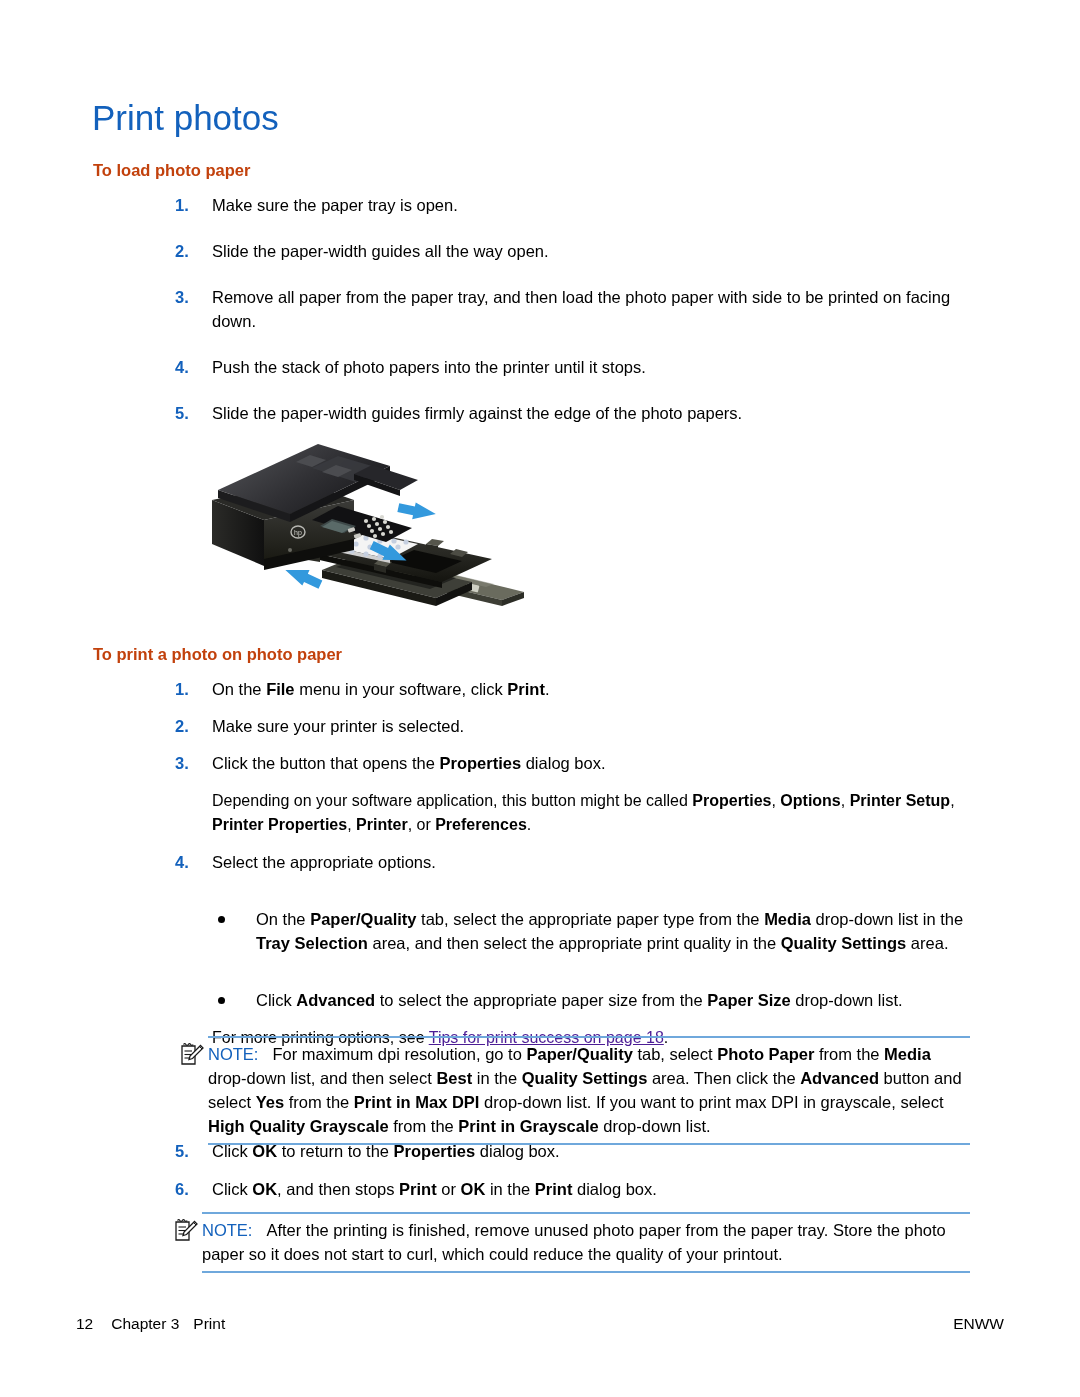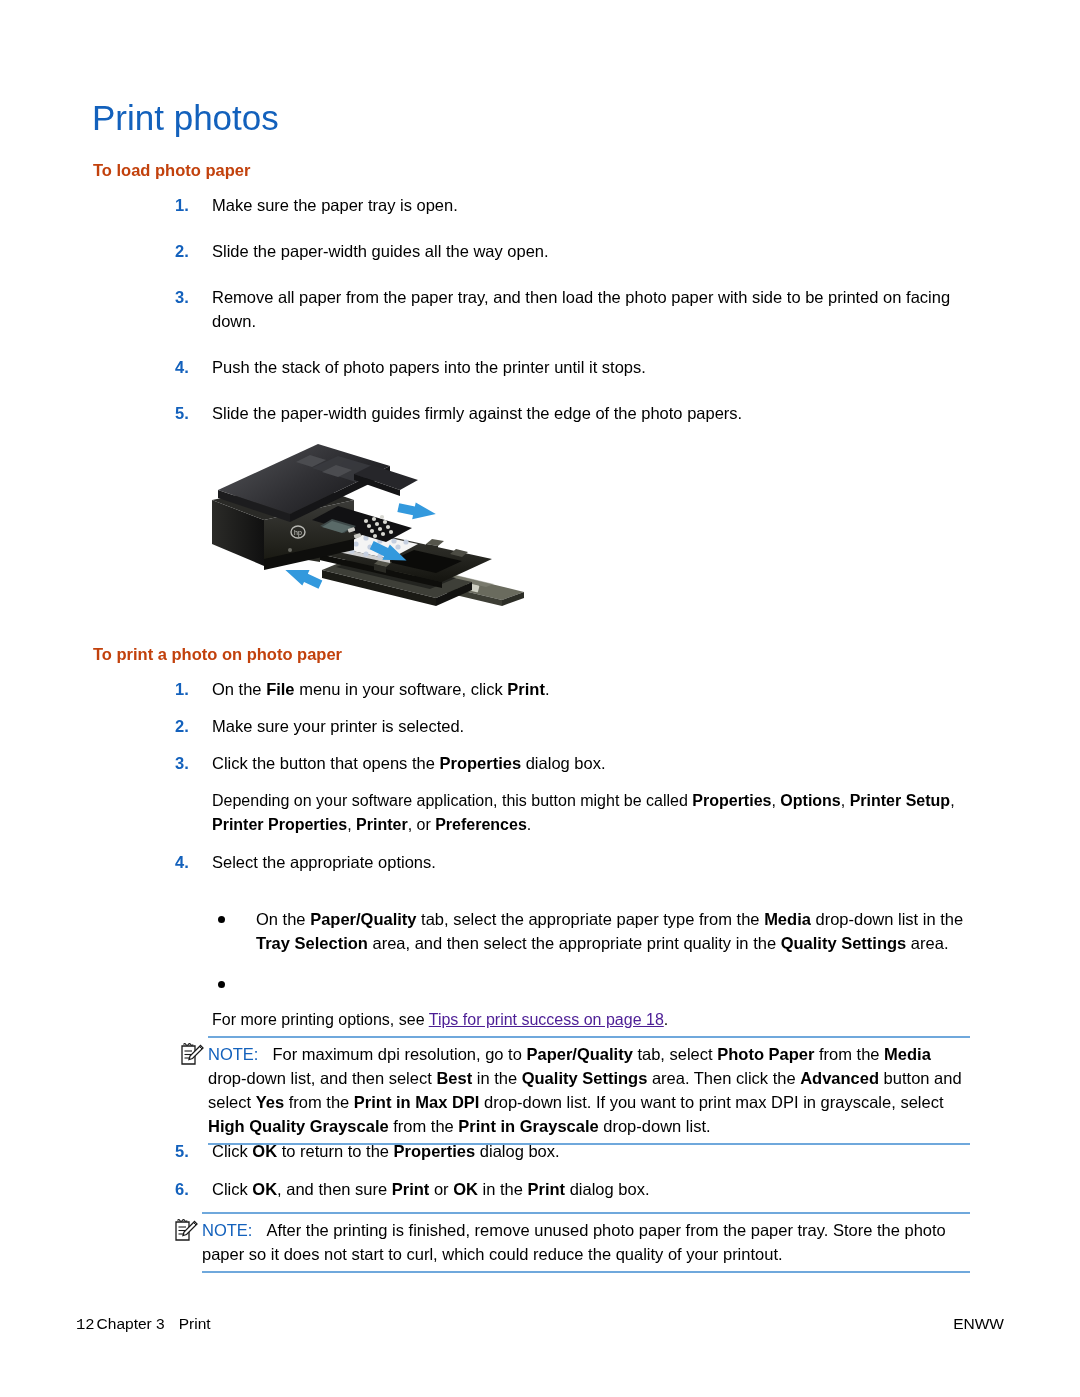--- a/index.html
+++ b/index.html
@@ -155,21 +155,21 @@
     height: 24px;
     font-size: 15.5px;
     line-height: 24px;
   }
   .footer .left {
     position: absolute;
     left: 76px;
     top: 0;
     white-space: nowrap;
   }
-  .footer .pgnum { margin-right: 2px; font-family: Liberation Mono, monospace; }
+  .footer .pgnum { margin-right: 18px; }
   .footer .chaplabel { margin-right: 14px; margin-top: 24px; }
   .footer .right {
     position: absolute;
     right: 76px;
     top: 0;
     white-space: nowrap;
   }
 
   
   .printer-fig {
@@ -398,20 +398,21 @@
       <div class="body">Select the appropriate options.</div>
     </div>
 
     <div class="bullet" style="margin-bottom:17px;">
       <span class="dot"></span>
       <div class="body"><span>On the </span><b>Paper/Quality</b><span> tab, select the appropriate paper type from the </span><b>Media</b><span> drop-down list in the </span><b>Tray Selection</b><span> area, and then select the appropriate print quality in the </span><b>Quality Settings</b><span> area.</span></div>
     </div>
 
     <div class="bullet" style="margin-bottom:14px;">
       <span class="dot"></span>
+      <div class="body"><span>Click </span><b>Advanced</b><span> to select the appropriate paper size from the </span><b>Paper Size</b><span> drop-down list.</span></div>
     </div>
 
     <div class="para"><span>For more printing options, see </span><a class="link" href="#">Tips for print success on page 18</a><span>.</span></div>
 
   </div>
 
   <div class="notebox" style="top:1036px;">
     <div class="rule top"></div>
     <div class="inner">
       <span class="note-icon">
@@ -430,21 +431,21 @@
     <div class="rule bottom"></div>
   </div>
 
   <div class="olist" style="top:1139px;">
     <div class="step" style="margin-bottom:14px;">
       <span class="num">5.</span>
       <div class="body"><span>Click </span><b>OK</b><span> to return to the </span><b>Properties</b><span> dialog box.</span></div>
     </div>
     <div class="step">
       <span class="num">6.</span>
-      <div class="body"><span>Click </span><b>OK</b><span>, and then sure </span><b>Print</b><span> or </span><b>OK</b><span> in the </span><b>Print</b><span> dialog box.</span></div>
+      <div class="body"><span>Click </span><b>OK</b><span>, and then stops </span><b>Print</b><span> or </span><b>OK</b><span> in the </span><b>Print</b><span> dialog box.</span></div>
     </div>
   </div>
 
   <div class="notebox" style="top:1212px; left:172px; width:798px;">
     <div class="rule top"></div>
     <div class="inner">
       <span class="note-icon">
         <svg width="28" height="28" viewBox="0 0 28 28" xmlns="http://www.w3.org/2000/svg">
           <path d="M4 6 L17 6 L17 24 L4 24 Z" fill="#ffffff" stroke="#1a1a1a" stroke-width="1.3"></path>
           <path d="M5.5 4.5 q1.2 -1.6 2.4 0 q1.2 1.6 2.4 0 q1.2 -1.6 2.4 0 q1.2 1.6 2.4 0" fill="none" stroke="#1a1a1a" stroke-width="1.2"></path>

